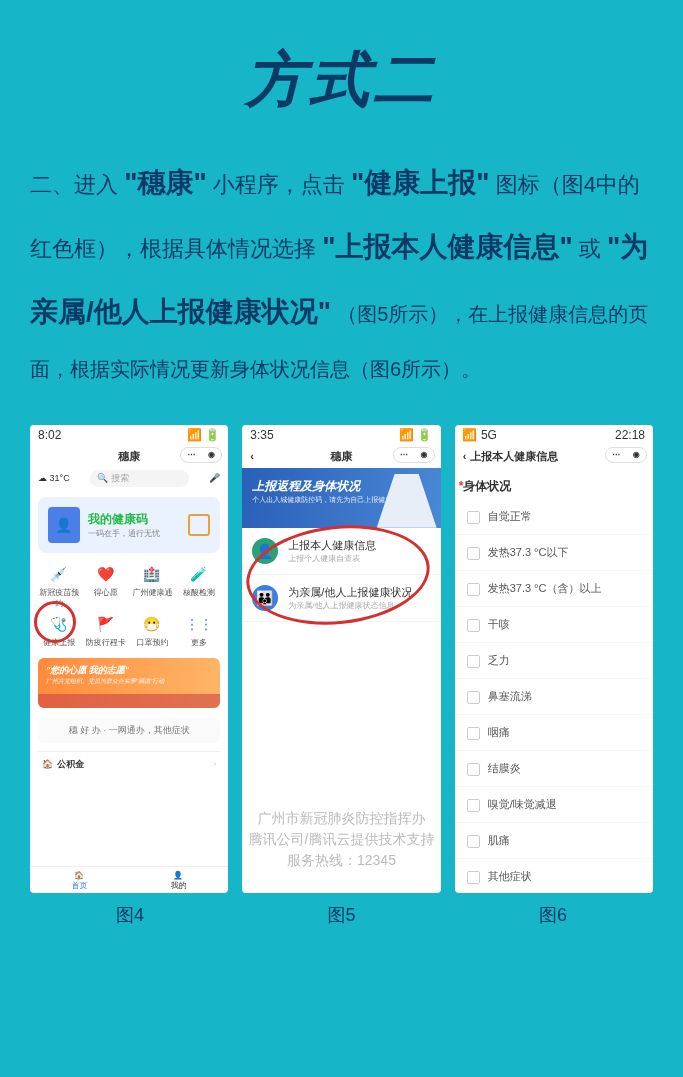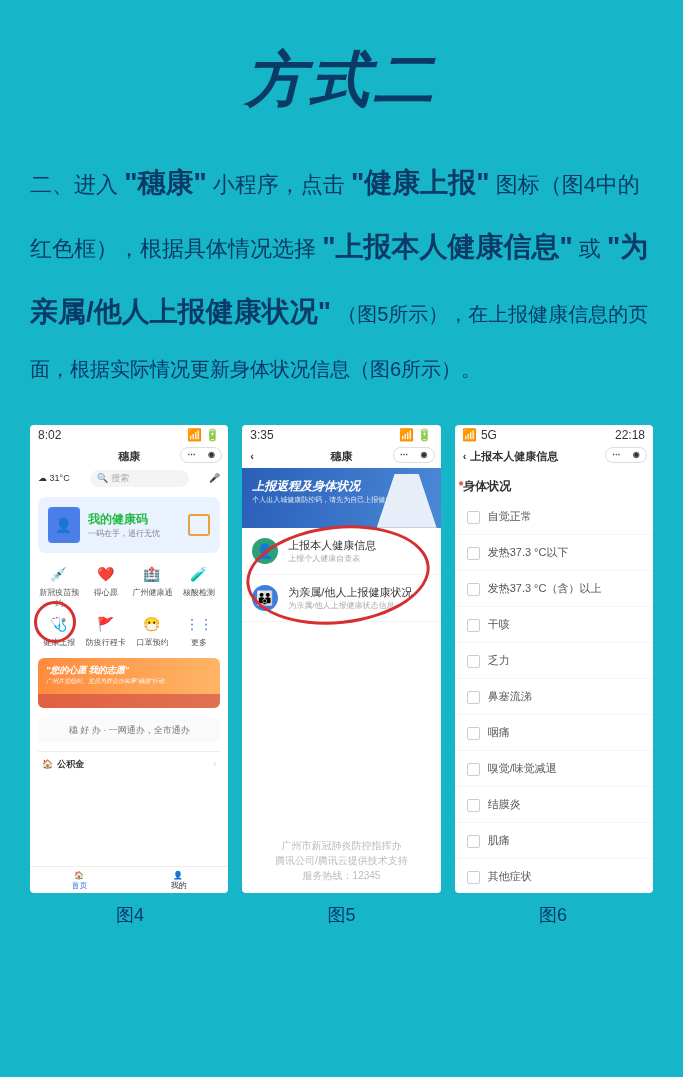--- a/index.html
+++ b/index.html
@@ -152,22 +152,22 @@
   .optlist .opt .t1 { font-size: 11px; color: #333; }
   .optlist .opt .t2 { font-size: 8px; color: #aaa; }
   .red-oval {
     position: absolute;
     border: 3px solid #d62f2f; border-radius: 50%;
     transform: rotate(-6deg);
     pointer-events: none;
   }
   .foot2 {
     margin-top: auto;
-    text-align: center; color: #bbb; font-size: 10px; line-height: 1.5;
-    padding-bottom: 10px;
+    text-align: center; color: #bbb; font-size: 14px; line-height: 1.5;
+    padding-bottom: 22px;
   }
   
   .formtitle {
     padding: 10px 4px 4px; font-size: 12px; font-weight: 600;
   }
   .formtitle .star { color: #e33; }
   .check {
     display: flex; align-items: flex-end; gap: 8px;
     padding: 10px 12px;
     border-bottom: 1px solid #f6f6f6;
@@ -262,21 +262,21 @@
           <div class="ic" style="color:#3b7de0">⋮⋮</div>
           <div class="lbl">更多</div>
         </div>
       <div class="red-circle" style="left:4px;top:42px;width:42px;height:42px"></div>
     </div>
     <div class="banner2">
       <div style="font-weight:700">"您的心愿 我的志愿"</div>
       <div style="font-size:6px;opacity:.9">广州共党组织、党员为群众办实事"穗愿"行动</div>
       <div class="cs"></div>
     </div>
-    <div class="voicebar">穗 好 办  ·  一网通办，全市通办</div>
+    <div class="voicebar">穗 好 办  ·  一网通办，其他症状</div>
     <div class="fundrow">
       <span style="color:#e33">🏠</span>
       <span style="font-weight:600">公积金</span>
       <span style="margin-left:auto;color:#ccc">›</span>
     </div>
     <div class="tabbar">
       <div class="tab act">
           <div>🏠</div>
           <div>首页</div>
         </div>
@@ -369,25 +369,25 @@
       <label class="check">
           <span class="box"></span>
           <span>鼻塞流涕</span>
         </label>
       <label class="check">
           <span class="box"></span>
           <span>咽痛</span>
         </label>
       <label class="check">
           <span class="box"></span>
+          <span>结膜炎</span>
+        </label>
+      <label class="check">
+          <span class="box"></span>
           <span>嗅觉/味觉减退</span>
-        </label>
-      <label class="check">
-          <span class="box"></span>
-          <span>结膜炎</span>
         </label>
       <label class="check">
           <span class="box"></span>
           <span>肌痛</span>
         </label>
       <label class="check">
           <span class="box"></span>
           <span>其他症状</span>
         </label>
     </div>

